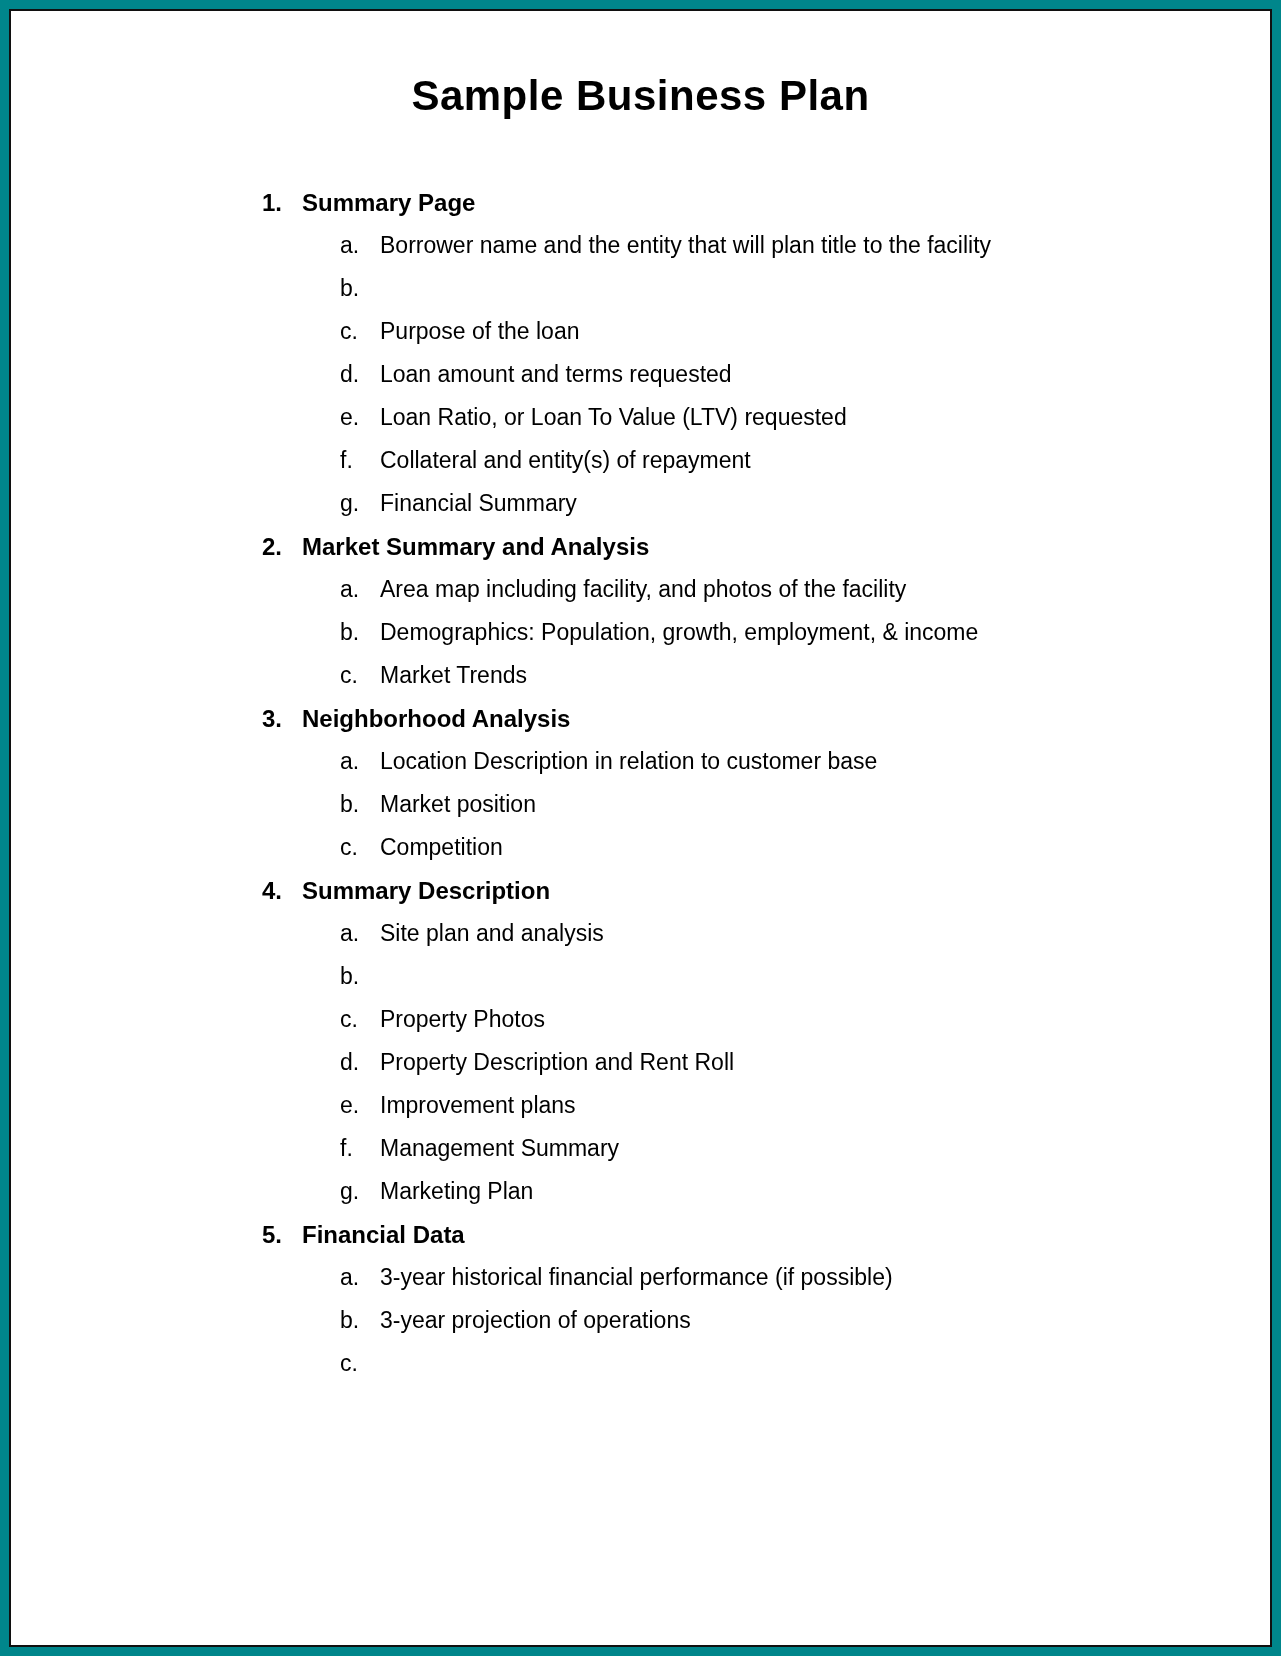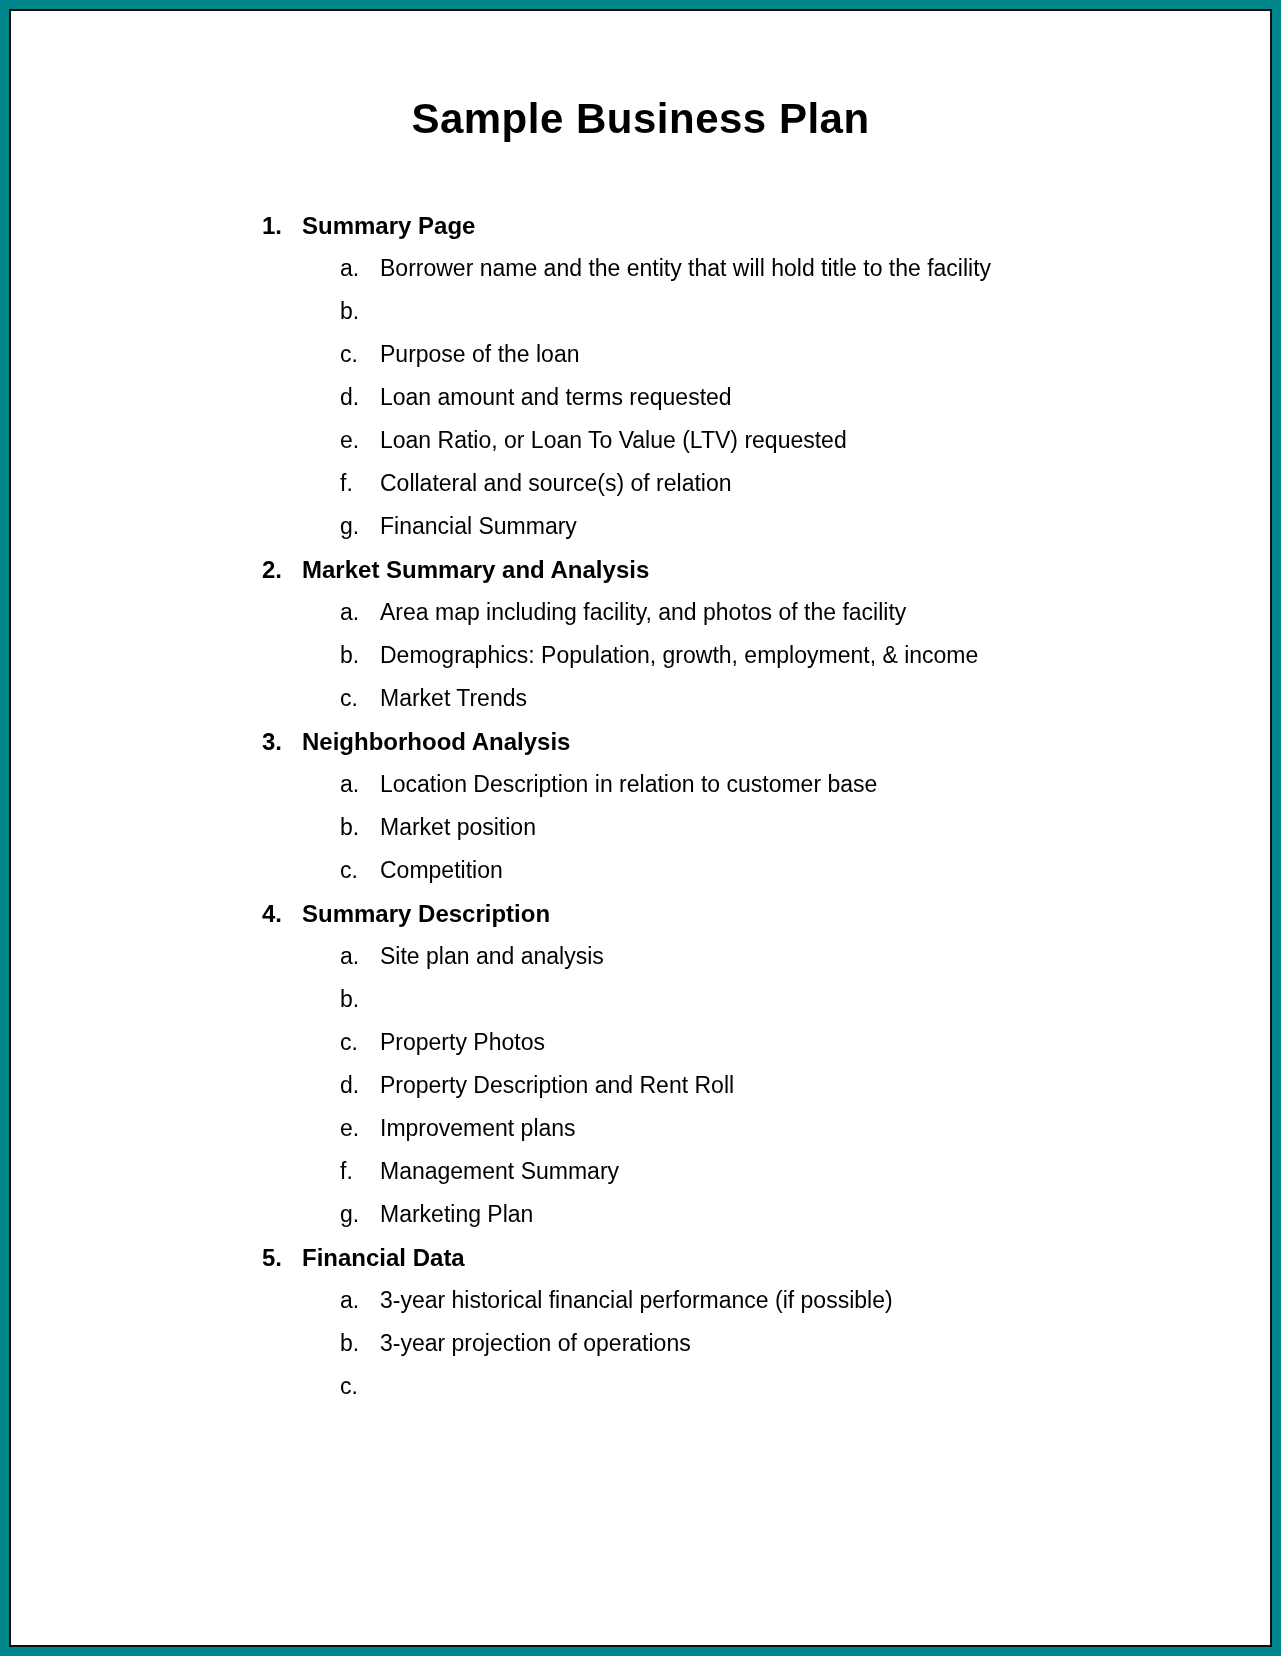--- a/index.html
+++ b/index.html
@@ -22,21 +22,21 @@
   }
   .sheet {
     box-sizing: border-box;
     width: 100%;
     height: 100%;
     border: 2px solid #101010;
     background: #ffffff;
     overflow: hidden;
   }
   .doc-title {
-    margin: 87px 0 0 0;
+    margin: 64px 0 0 0;
     padding: 0;
     text-align: center;
     font-size: 42px;
     line-height: 1;
     font-weight: bold;
     letter-spacing: 0.5px;
     color: #000000;
   }
   .outline {
     margin-top: 64px;
@@ -75,21 +75,21 @@
     <h1 class="doc-title">Sample Business Plan</h1>
 
     <div class="outline" id="outline">
   <div class="row section">
     <span class="marker">1.</span>
     <span class="text">Summary Page</span>
   </div>
 
   <div class="row item">
     <span class="marker">a.</span>
-    <span class="text">Borrower name and the entity that will hold title to the facility</span>
+    <span class="text">Borrower name and the entity that will plan title to the facility</span>
   </div>
 
   <div class="row item">
     <span class="marker">b.</span>
   </div>
 
   <div class="row item">
     <span class="marker">c.</span>
     <span class="text">Purpose of the loan</span>
   </div>
@@ -99,21 +99,21 @@
     <span class="text">Loan amount and terms requested</span>
   </div>
 
   <div class="row item">
     <span class="marker">e.</span>
     <span class="text">Loan Ratio, or Loan To Value (LTV) requested</span>
   </div>
 
   <div class="row item">
     <span class="marker">f.</span>
-    <span class="text">Collateral and source(s) of relation</span>
+    <span class="text">Collateral and entity(s) of repayment</span>
   </div>
 
   <div class="row item">
     <span class="marker">g.</span>
     <span class="text">Financial Summary</span>
   </div>
 
   <div class="row section">
     <span class="marker">2.</span>
     <span class="text">Market Summary and Analysis</span>

